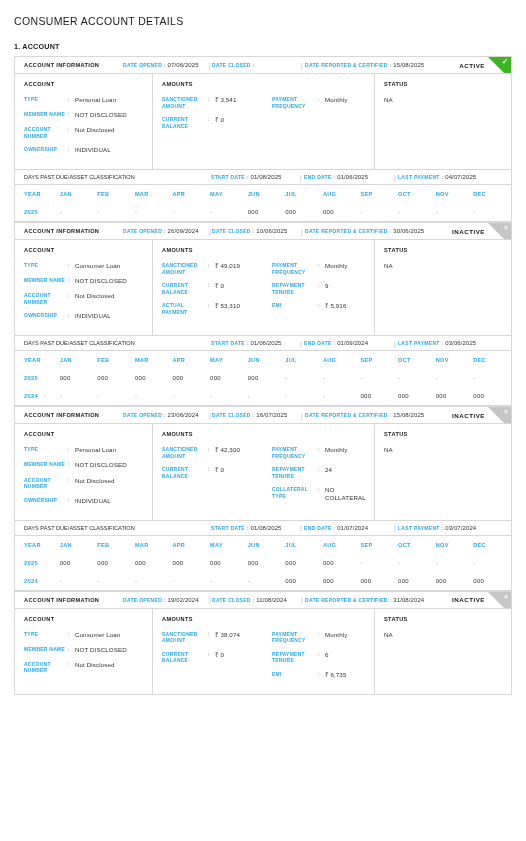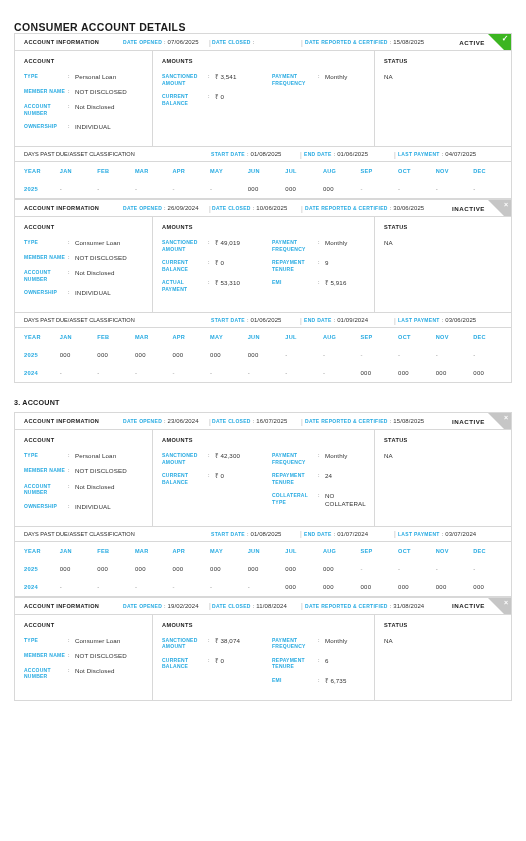--- a/index.html
+++ b/index.html
@@ -6,24 +6,24 @@
   html, body {
     width: 526px;
     background: #ffffff;
     font-family: "Liberation Sans", sans-serif;
     color: #2b2b2b;
   }
   body { padding: 0 14px; overflow: hidden; }
 
   .page-title {
     font-size: 10.5px;
-    font-weight: bold;
+    font-weight: normal;
     letter-spacing: 0.35px;
     color: #1a1a1a;
-    padding-top: 21px;
+    padding-top: 15px;
   }
 
   .acct-heading {
     font-size: 7.2px;
     font-weight: bold;
     letter-spacing: 0.2px;
     color: #1a1a1a;
     margin-top: 15px;
     margin-bottom: 5px;
   }
@@ -174,20 +174,21 @@
   .dpd-table .c0 { width: 44px; padding-left: 9px; }
   .dpd-table .cN { width: 37px; }
   .dpd-table td.dash { color: #999; }
 </style>
 </head>
 <body>
 
 <div class="page-title">CONSUMER ACCOUNT DETAILS</div>
 
 <div id="accounts-root">
+    <div class="acct-heading">1. ACCOUNT</div>
     <div class="card">
       <div class="info-bar">
         <span class="lbl-strong">ACCOUNT INFORMATION</span>
         <div class="field pos-do">
           <span class="f-lbl">DATE OPENED</span>
           <span class="f-sep">:</span>
           <span class="f-val">07/06/2025</span>
         </div>
         <span class="vbar pos-bar1">|</span>
         <div class="field pos-dc">
@@ -474,21 +475,20 @@
             <td class="cN dash">-</td>
             <td class="cN dash">-</td>
             <td class="cN">000</td>
             <td class="cN">000</td>
             <td class="cN">000</td>
             <td class="cN">000</td>
           </tr>
         </tbody>
       </table>
     </div>
-    <div class="acct-heading">3. ACCOUNT</div>
     <div class="card">
       <div class="info-bar">
         <span class="lbl-strong">ACCOUNT INFORMATION</span>
         <div class="field pos-do">
           <span class="f-lbl">DATE OPENED</span>
           <span class="f-sep">:</span>
           <span class="f-val">23/06/2024</span>
         </div>
         <span class="vbar pos-bar1">|</span>
         <div class="field pos-dc">

